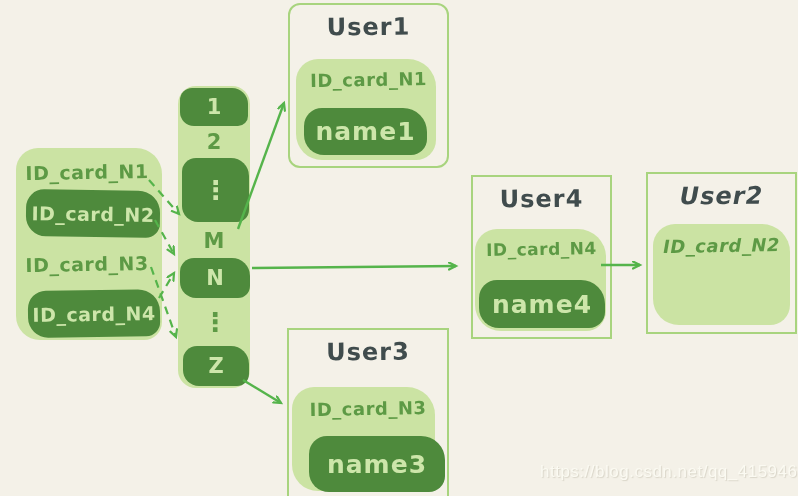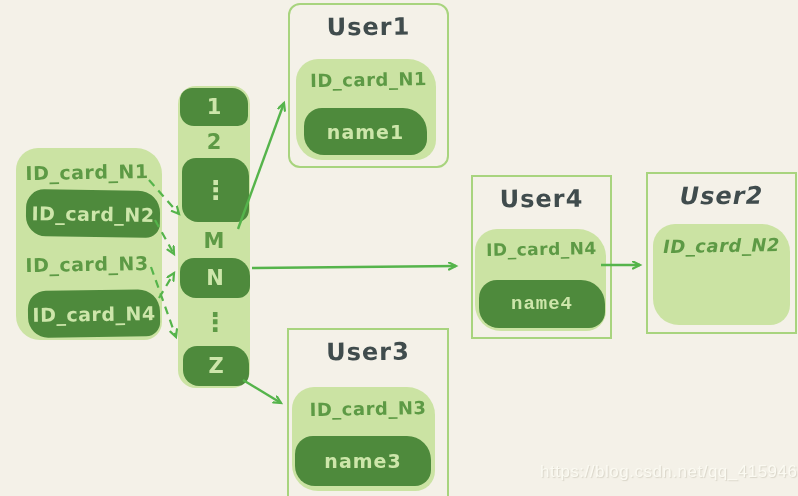--- a/index.html
+++ b/index.html
@@ -39,21 +39,21 @@
   }
   .id-label{
     position:absolute;left:0;right:0;text-align:center;
     font-size:18px;font-weight:bold;color:#5d9a45;
     letter-spacing:0.5px;transform:rotate(-1deg);
   }
   .name-pill{
     position:absolute;background:#4e8a3c;color:#cde6aa;
     border-radius:18px 24px 16px 20px;
     display:flex;align-items:center;justify-content:center;
-    font-size:19px;font-weight:bold;letter-spacing:1px;
+    font-size:25px;font-weight:bold;letter-spacing:1px;
   }
   
   #arrow-layer{position:absolute;left:0;top:0;z-index:5;pointer-events:none;}
   
   .watermark{
     position:absolute;left:540px;top:462px;z-index:6;
     font-family:"Liberation Sans",sans-serif;font-size:17px;
     color:#fbfaf2;text-shadow:1px 1px 1px rgba(185,180,162,0.45);
     letter-spacing:0.5px;
   }
@@ -93,34 +93,34 @@
     <div class="user-title">User1</div>
     <div class="user-blob" style="left:6px;top:54px;width:140px;height:101px;"></div>
     <div class="id-label" style="top:64px;">ID_card_N1</div>
     <div class="name-pill" style="left:14px;top:103px;width:123px;height:47px;">name1</div>
   </div>
 
   <div class="user-box" style="left:463px;top:175px;width:137px;height:160px;margin-left:8px;">
     <div class="user-title">User4</div>
     <div class="user-blob" style="left:2px;top:52px;width:131px;height:102px;"></div>
     <div class="id-label" style="top:62px;font-size:17px;">ID_card_N4</div>
-    <div class="name-pill" style="left:6px;top:103px;width:126px;height:48px;font-family:Liberation Mono, monospace;">name4</div>
+    <div class="name-pill" style="left:6px;top:103px;width:126px;height:48px;">name4</div>
   </div>
 
   <div class="user-box" style="left:646px;top:172px;width:147px;height:158px;font-style:italic;">
     <div class="user-title">User2</div>
     <div class="user-blob" style="left:5px;top:50px;width:137px;height:101px;"></div>
     <div class="id-label" style="top:61px;">ID_card_N2</div>
   </div>
 
   <div class="user-box" style="left:287px;top:328px;width:158px;height:166px;">
     <div class="user-title">User3</div>
     <div class="user-blob" style="left:3px;top:57px;width:143px;height:104px;"></div>
     <div class="id-label" style="top:68px;">ID_card_N3</div>
-    <div class="name-pill" style="left:6px;top:106px;width:136px;height:50px;">name3</div>
+    <div class="name-pill" style="left:20px;top:106px;width:136px;height:56px;">name3</div>
   </div>
 
   <svg id="arrow-layer" width="798" height="496" viewBox="0 0 798 496">
     <defs>
       <marker id="ah" markerWidth="11" markerHeight="11" refX="8" refY="4.5" orient="auto" markerUnits="userSpaceOnUse">
         <path d="M1,1 L8,4.5 L1,8" fill="none" stroke="#55b44b" stroke-width="2.2" stroke-linecap="round"></path>
       </marker>
     </defs>
 
     <line x1="149" y1="180" x2="179" y2="214" stroke="#55b44b" stroke-width="2.2" stroke-dasharray="8 6" marker-end="url(#ah)"></line>

